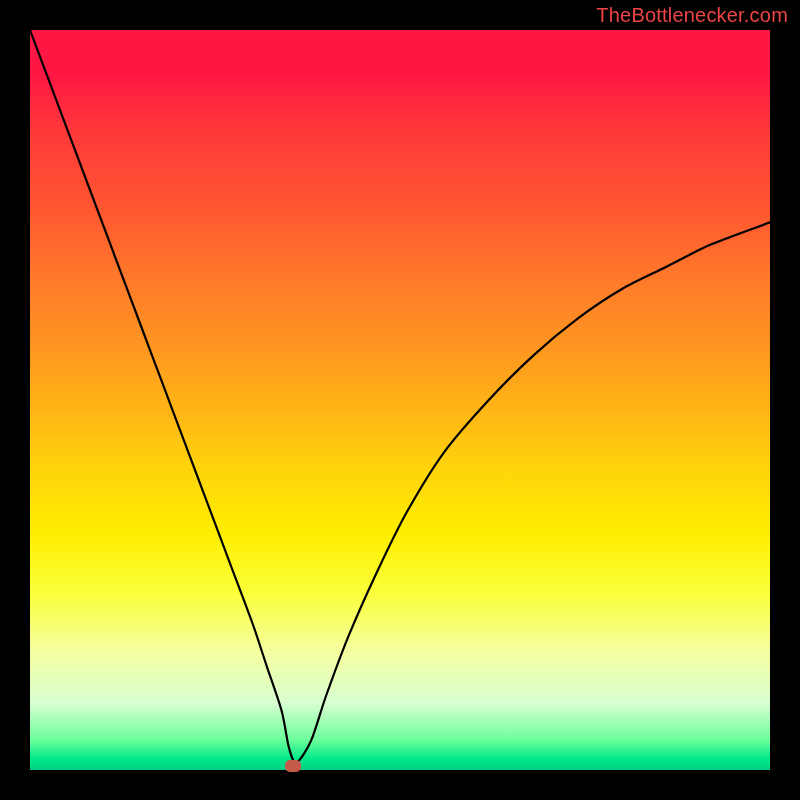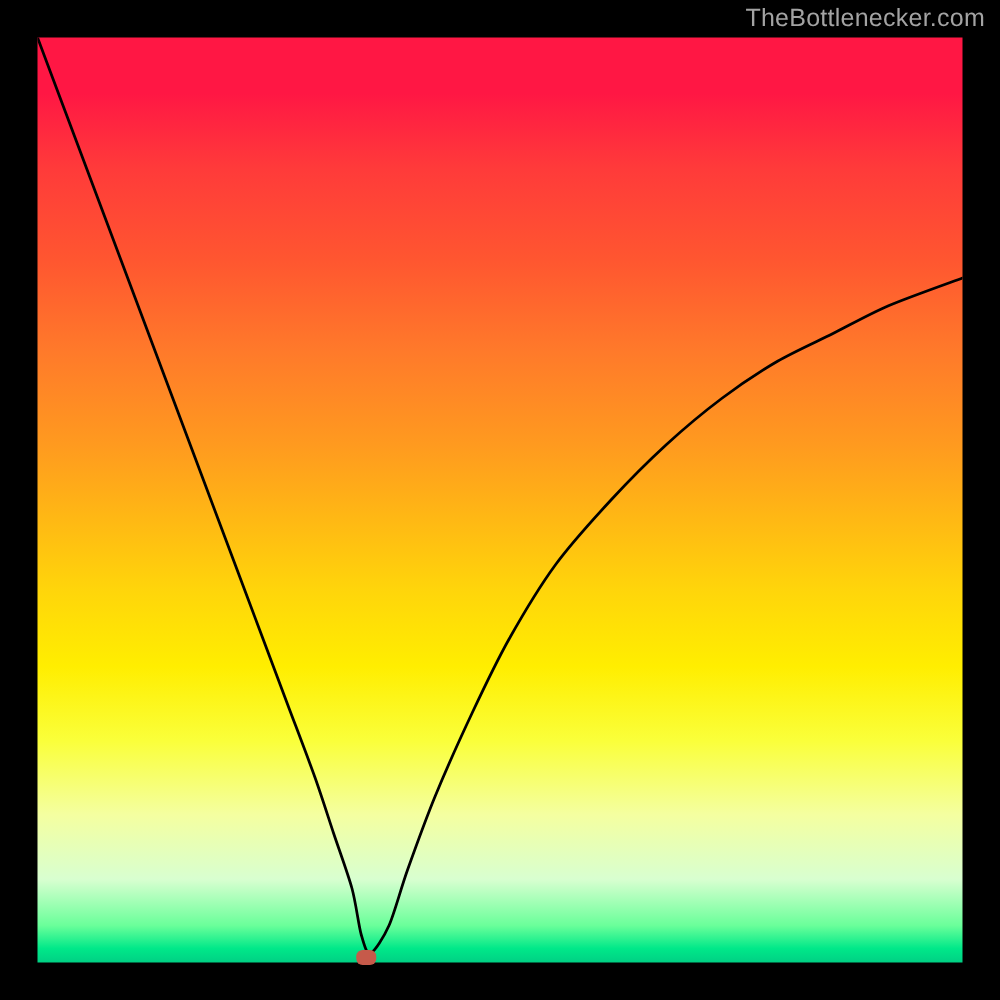--- a/index.html
+++ b/index.html
@@ -38,21 +38,21 @@
       #d8ffd0 91%,
       #6aff9a 96%,
       #00e889 98.5%,
       #00d084 100%
     );
   }
   .watermark {
     position: absolute;
     top: 4px;
     right: 12px;
-    color: #a3a3a3;
+    color: #ef4444;
     font-size: 20px;
     font-weight: 500;
     letter-spacing: 0.2px;
     user-select: none;
   }
   svg.curve {
     position: absolute;
     left: 0;
     top: 0;
     width: 740px;

